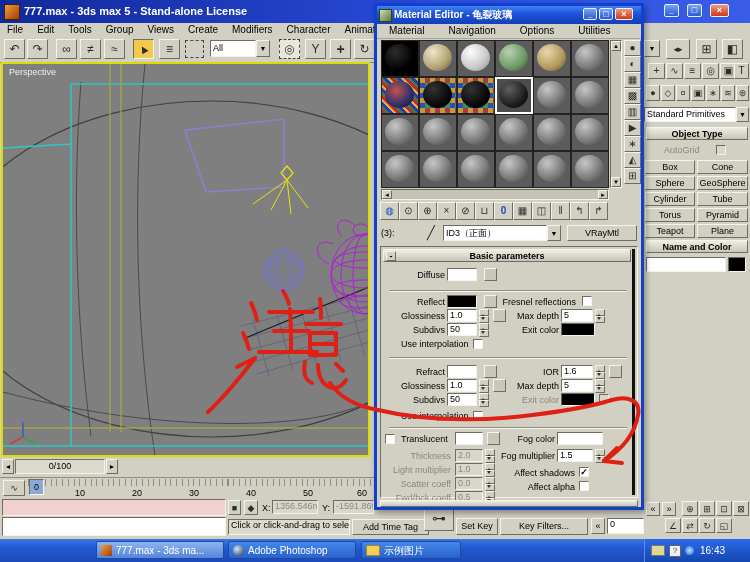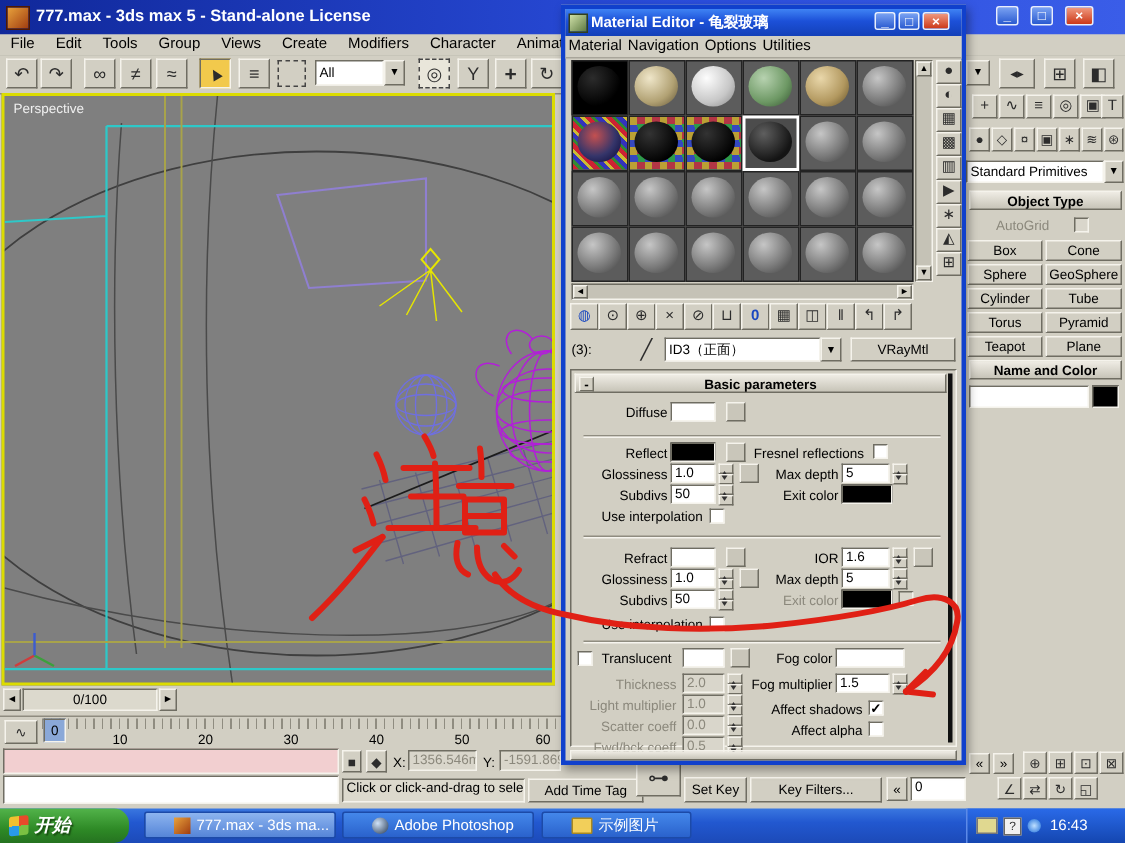--- a/index.html
+++ b/index.html
@@ -30,21 +30,21 @@
   .swatch{border:1px solid;border-color:#6f6d62 #f5f3ec #f5f3ec #6f6d62;box-sizing:border-box}
   .mapbtn{width:13px;height:13px;background:#c9c6ba;border:1px solid;border-color:#f5f3ec #6f6d62 #6f6d62 #f5f3ec;box-sizing:border-box}
   
   .tmain{background:linear-gradient(90deg,#10289a,#2a4ddc 60%,#3a5de8);color:#fff;font-weight:bold;font-size:11px}
   .txp{background:linear-gradient(#3f83f4,#1c50d8 45%,#1340b8);color:#fff;font-weight:bold;font-size:11px}
   .xpb{width:15px;height:13px;border-radius:2px;border:1px solid #e8eefc;color:#fff;font-size:9px;line-height:11px;
     text-align:center;background:linear-gradient(#7aa2f2,#2a5ad0);box-sizing:border-box;font-weight:bold}
   .xpb.close{background:linear-gradient(#f09a80,#cc3818)}
   
   .mi{display:inline-block;padding:1px 7px 2px 7px;font-size:10px}
-  .memi{display:inline-block;padding:0 2px;font-size:10px;line-height:13px}
+  .memi{display:inline-block;padding:0 12px;font-size:10px;line-height:13px}
   
   .tb{width:21px;height:20px}
   .tb .ic{line-height:18px;font-size:12px}
   .tbact{background:#f2c94c;border-color:#6f6d62 #f5f3ec #f5f3ec #6f6d62}
   
   .slots{display:flex;flex-wrap:wrap;width:228px;height:148px}
   .slot{width:38px;height:37px;border:1px solid #232323;box-sizing:border-box;background:#5c5c5c;position:relative}
   .slot::before{content:"";position:absolute;left:3px;top:3px;width:29px;height:27px;border-radius:50%;
     background:radial-gradient(circle at 35% 30%,#c6c6c6,#7d7d7d 55%,#454545 95%)}
   .slot[data-variant="black"]{background:#000}
@@ -56,21 +56,21 @@
   .slot[data-variant="noise"]{background:repeating-linear-gradient(45deg,#c23 0 3px,#383 3px 5px,#33b 5px 8px,#cb3 8px 10px)}
   .slot[data-variant="noise"]::before{background:radial-gradient(circle at 40% 35%,#c45050,#35356a 55%,#101040 90%)}
   .slot[data-variant="checker"]{background:conic-gradient(#b33545 0 25%,#2e9a4a 0 50%,#3548c0 0 75%,#bba035 0) 0 0/10px 10px}
   .slot[data-variant="checker"]::before{background:radial-gradient(circle at 35% 30%,#333,#000 75%)}
   .slot[data-variant="selected"]{background:#4c4c4c;outline:2px solid #fff;outline-offset:-2px}
   .slot[data-variant="selected"]::before{background:radial-gradient(circle at 35% 30%,#5f5f5f,#141414 70%)}
   
   .sb{width:17px;height:16px}
   .sb .ic{font-size:10px;line-height:14px}
   
-  .task{height:18px;border-radius:2px;color:#fff;font-size:10px;line-height:17px;padding:0 19px;
+  .task{height:18px;border-radius:2px;color:#fff;font-size:10px;line-height:17px;padding:0 4px;
     background:linear-gradient(#4487ea,#2a62cc);border:1px solid #1c4aa8;box-sizing:border-box;
     display:flex;align-items:center;gap:4px;overflow:hidden;white-space:nowrap}
   .dashed{border:1px dashed #444;box-sizing:border-box;background:#d2cfc3}
 </style>
 </head>
 <body>
 
 <div id="stage">
 
   <div class="abs tmain" style="left:0;top:0;width:750px;height:23px">
@@ -444,24 +444,20 @@
       <div class="abs fld fldg" style="left:74px;top:244px;width:28px;height:13px"><span>0.5</span></div>
       <div class="abs spin" style="left:104px;top:244px">
           <i></i>
           <i class="sd"></i>
         </div>
     </div>
     <div class="abs roll" style="left:3px;top:494px;width:258px;height:7px"></div>
   </div>
 
   <div class="abs" style="left:0;top:539px;width:750px;height:23px;background:linear-gradient(#3a77e0,#2258d0 40%,#1c4ab8);z-index:20">
-    <div class="abs" style="left:0;top:0;width:86px;height:23px;border-radius:0 10px 10px 0;background:linear-gradient(#52b34a,#2e8a26 60%,#257220);display:flex;align-items:center;gap:4px;padding-left:6px;box-sizing:border-box">
-      <span style="display:inline-block;width:13px;height:13px;transform:skewY(-6deg);background:conic-gradient(#e84a2a 0 25%,#7ac142 0 50%,#2a9ae8 0 75%,#f2c030 0);border-radius:2px"></span>
-      <span style="color:#fff;font-weight:bold;font-style:italic;font-size:12px;text-shadow:1px 1px 1px #184a10">开始</span>
-    </div>
     <div class="abs task" style="left:96px;top:2px;width:128px;background:linear-gradient(#8db4ef,#5585d8)">
       <span style="display:inline-block;width:11px;height:11px;background:linear-gradient(135deg,#e8a23c,#a03c10);flex:none"></span>
       <span>777.max - 3ds ma...</span>
     </div>
     <div class="abs task" style="left:228px;top:2px;width:128px">
       <span style="display:inline-block;width:11px;height:11px;border-radius:50%;background:radial-gradient(circle at 35% 35%,#cfe2f8,#24364f);flex:none"></span>
       <span>Adobe Photoshop</span>
     </div>
     <div class="abs task" style="left:361px;top:2px;width:100px">
       <span style="display:inline-block;width:12px;height:9px;background:#f2cf5a;border:1px solid #a88820;border-radius:1px;flex:none"></span>

